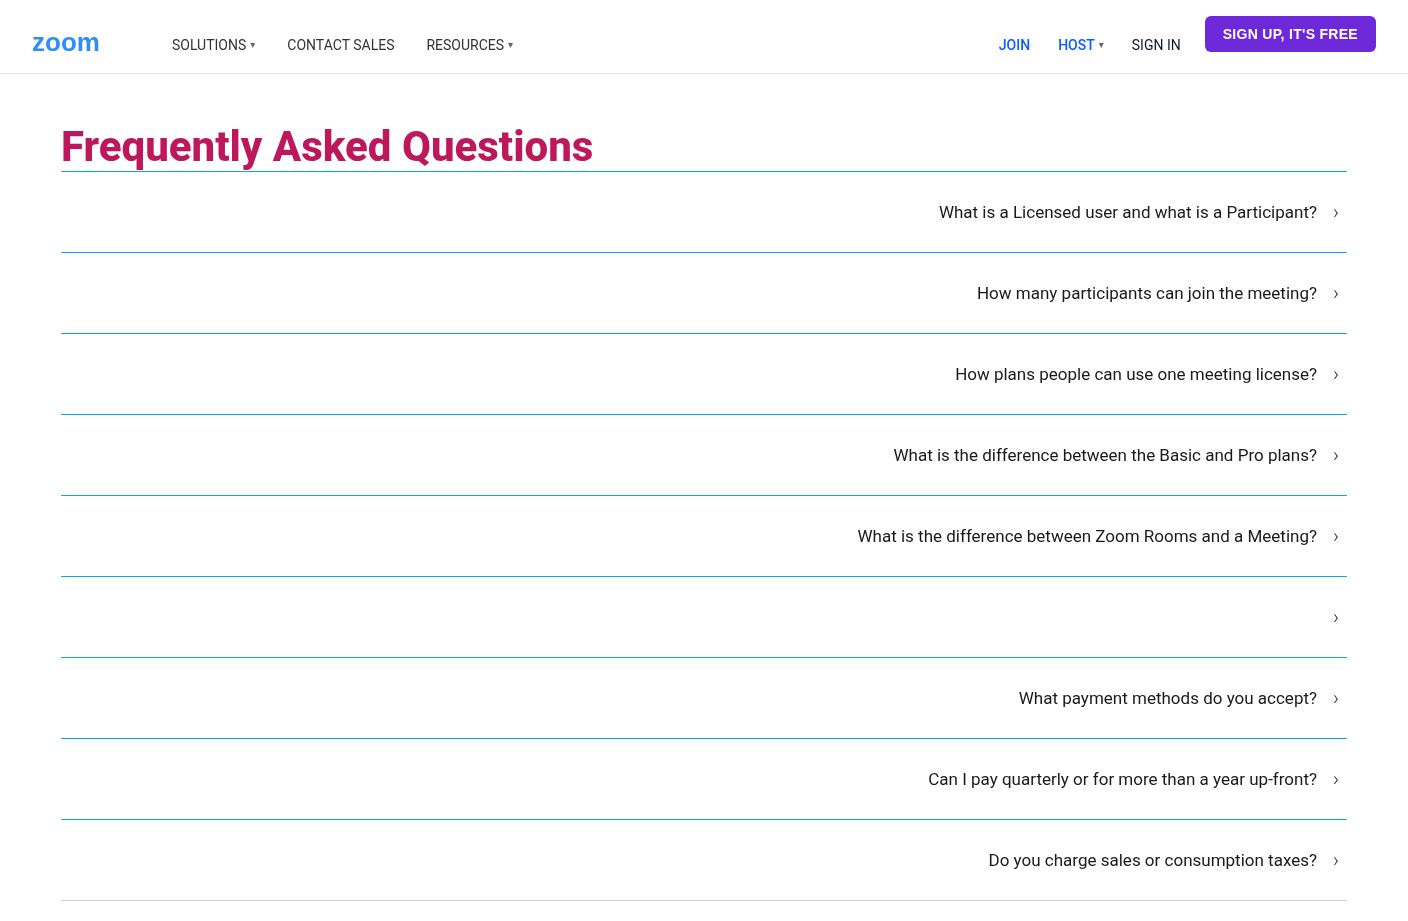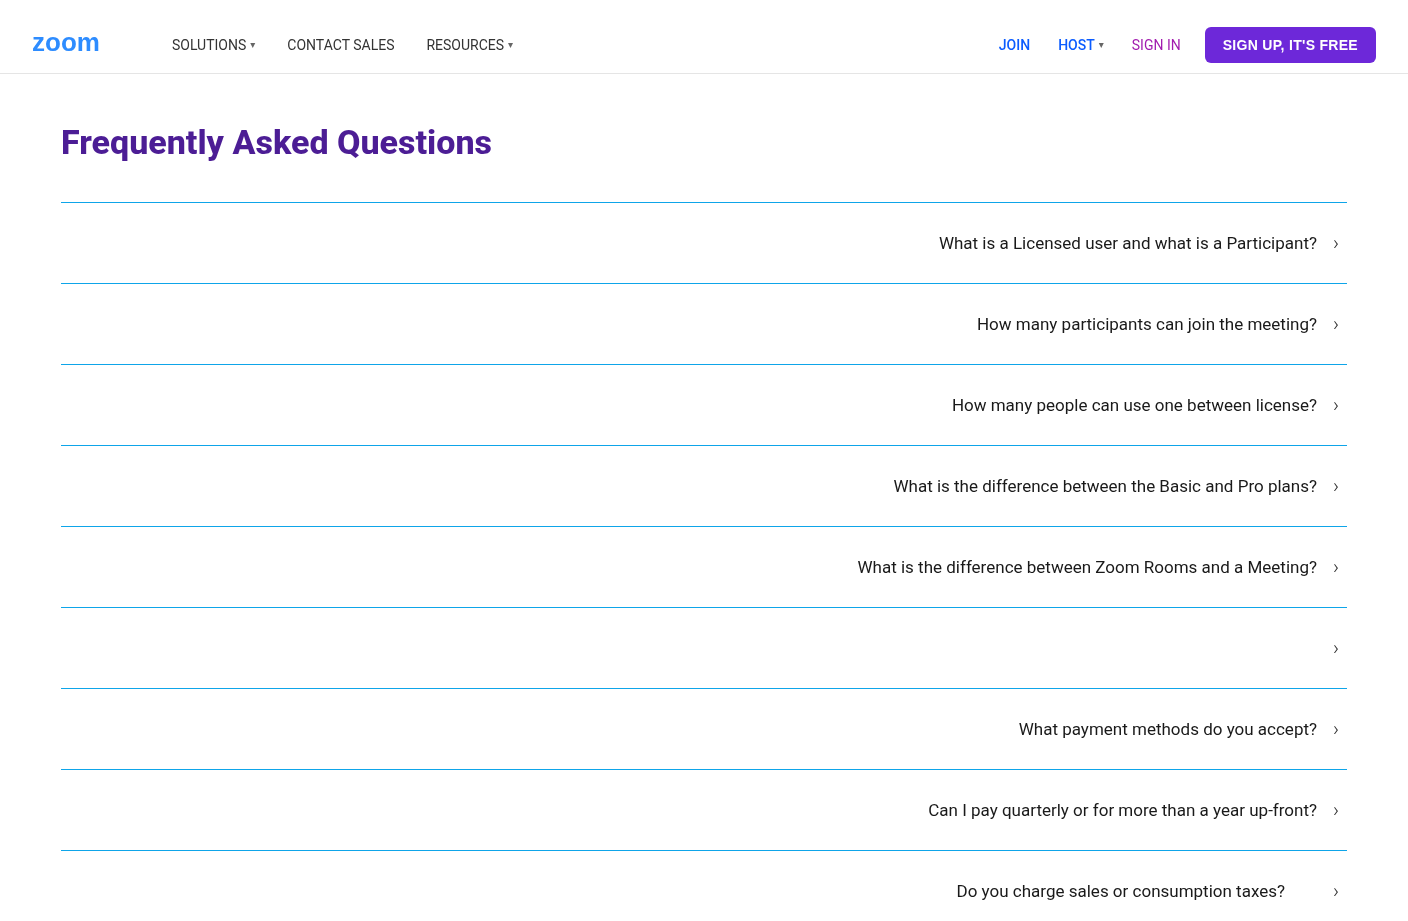--- a/index.html
+++ b/index.html
@@ -55,21 +55,21 @@
       font-weight: 400;
     }
 
     .nav-chevron {
       font-size: 10px;
       color: #666;
     }
 
     nav.right-nav {
       display: flex;
-      align-items: center;
+      align-items: flex-start;
       gap: 4px;
     }
 
     .nav-right-item {
       padding: 0 12px;
       height: 58px;
       display: flex;
       align-items: center;
       font-size: 14px;
       color: #0b5cff;
@@ -77,21 +77,21 @@
       cursor: pointer;
       text-decoration: none;
     }
 
     .nav-right-item.host {
       display: flex;
       gap: 4px;
     }
 
     .nav-right-item.sign-in {
-      color: #a21caf;
+      color: #0f172a;
       font-weight: 400;
     }
 
     .btn-signup {
       background: #6d28d9;
       color: #fff;
       border: none;
       border-radius: 6px;
       padding: 10px 18px;
       font-size: 14px;
@@ -104,42 +104,40 @@
     }
 
     
     main {
       max-width: 1350px;
       margin: 0 auto;
       padding: 48px 32px 60px;
     }
 
     h1 {
-      font-size: 34px;
+      font-size: 42px;
       font-weight: 800;
-      color: #4c1d95;
-      margin-bottom: 40px;
+      color: #be185d;
     }
 
     .faq-list {
       list-style: none;
     }
 
     .faq-item {
       border-top: 1px solid #0ea5e9;
       display: flex;
       align-items: center;
       justify-content: flex-end;
       padding: 28px 8px 28px 4px;
       cursor: pointer;
     }
 
     .faq-item:last-child {
       border-bottom: 1px solid #d0d0d0;
-      gap: 32px;
     }
 
     .faq-question {
       font-size: 17px;
       color: #1a1a1a;
       font-weight: 400;
     }
 
     .faq-chevron {
       font-size: 20px;
@@ -197,21 +195,21 @@
 
   <li class="faq-item">
         <span class="faq-question">What is a Licensed user and what is a Participant?</span>
         <span class="faq-chevron">›</span>
       </li>
       <li class="faq-item">
         <span class="faq-question">How many participants can join the meeting?</span>
         <span class="faq-chevron">›</span>
       </li>
       <li class="faq-item">
-        <span class="faq-question">How many people can use one between license?</span>
+        <span class="faq-question">How plans people can use one meeting license?</span>
         <span class="faq-chevron">›</span>
       </li>
       <li class="faq-item">
         <span class="faq-question">What is the difference between the Basic and Pro plans?</span>
         <span class="faq-chevron">›</span>
       </li>
       <li class="faq-item">
         <span class="faq-question">What is the difference between Zoom Rooms and a Meeting?</span>
         <span class="faq-chevron">›</span>
       </li>

